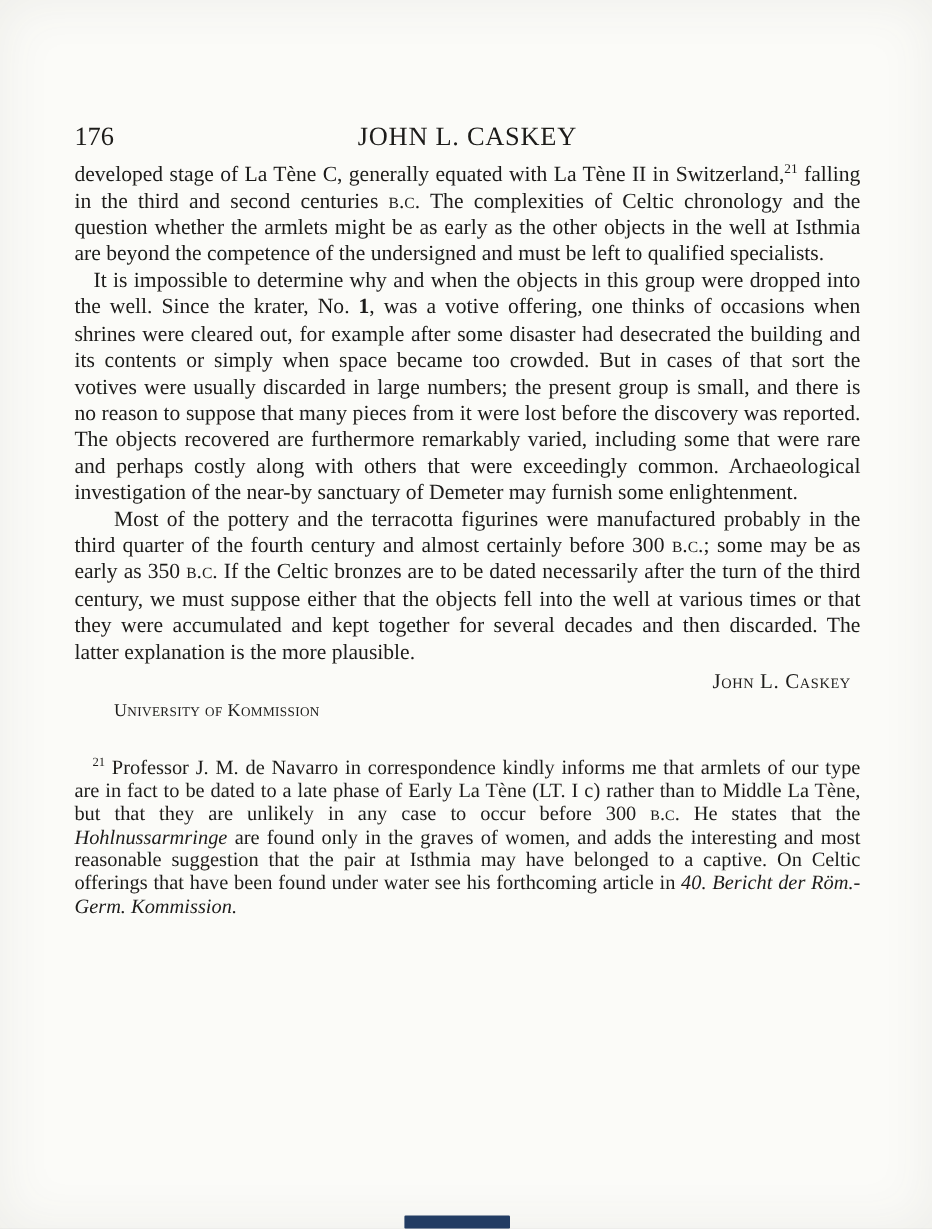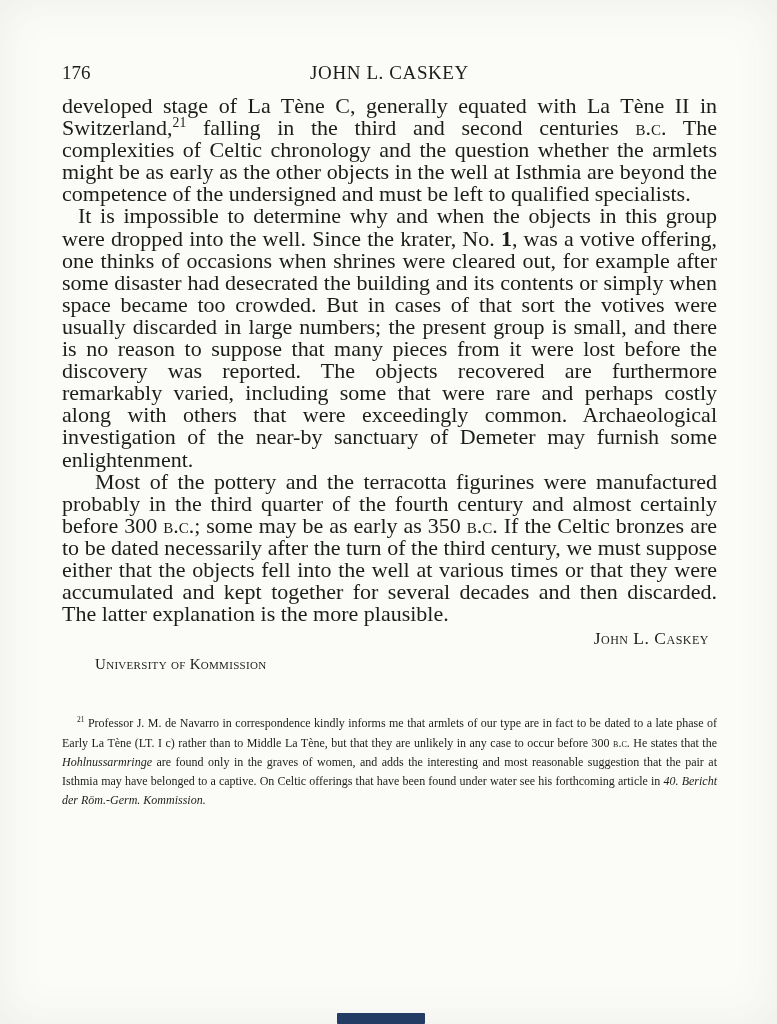--- a/index.html
+++ b/index.html
@@ -22,31 +22,32 @@
     position: absolute;
     left: 62px;
     top: 62px;
     width: 655px;
   }
 
   .page-header {
     position: relative;
     height: 22px;
     margin-bottom: 11px;
-    font-size: 19px;
+    font-size: 22px;
+    margin-top: 39px;
   }
   .page-number { position: absolute; left: 0; top: 0; }
   .running-head {
     position: absolute; left: 0; right: 0;
     text-align: center;
     letter-spacing: 0.6px;
   }
 
   .body-text {
-    font-size: 22px;
+    font-size: 18px;
     line-height: 22.1px;
     text-align: justify;
   }
   p.para { margin: 0; }
   p.ind-0 { text-indent: 0; }
   p.ind-1 { text-indent: 16px; font-family: Liberation Serif, serif; }
   p.ind-2 { text-indent: 33px; font-family: Liberation Serif, serif; }
 
   sup.fn-mark { font-size: 0.62em; line-height: 0; }
   .it { font-style: italic; }
@@ -63,22 +64,22 @@
   }
   .affiliation {
     margin-top: 7px;
     font-size: 15px;
     font-variant: small-caps;
     letter-spacing: 0.3px;
     text-indent: 33px;
   }
 
   .footnote {
-    margin-top: 41px;
-    font-size: 12px;
+    margin-top: 28px;
+    font-size: 17px;
     line-height: 19.3px;
     text-align: justify;
   }
   .footnote p { margin: 0; text-indent: 15px; }
 
   .scan-artifact {
     position: absolute;
     left: 337px;
     top: 1013px;
     width: 88px;

